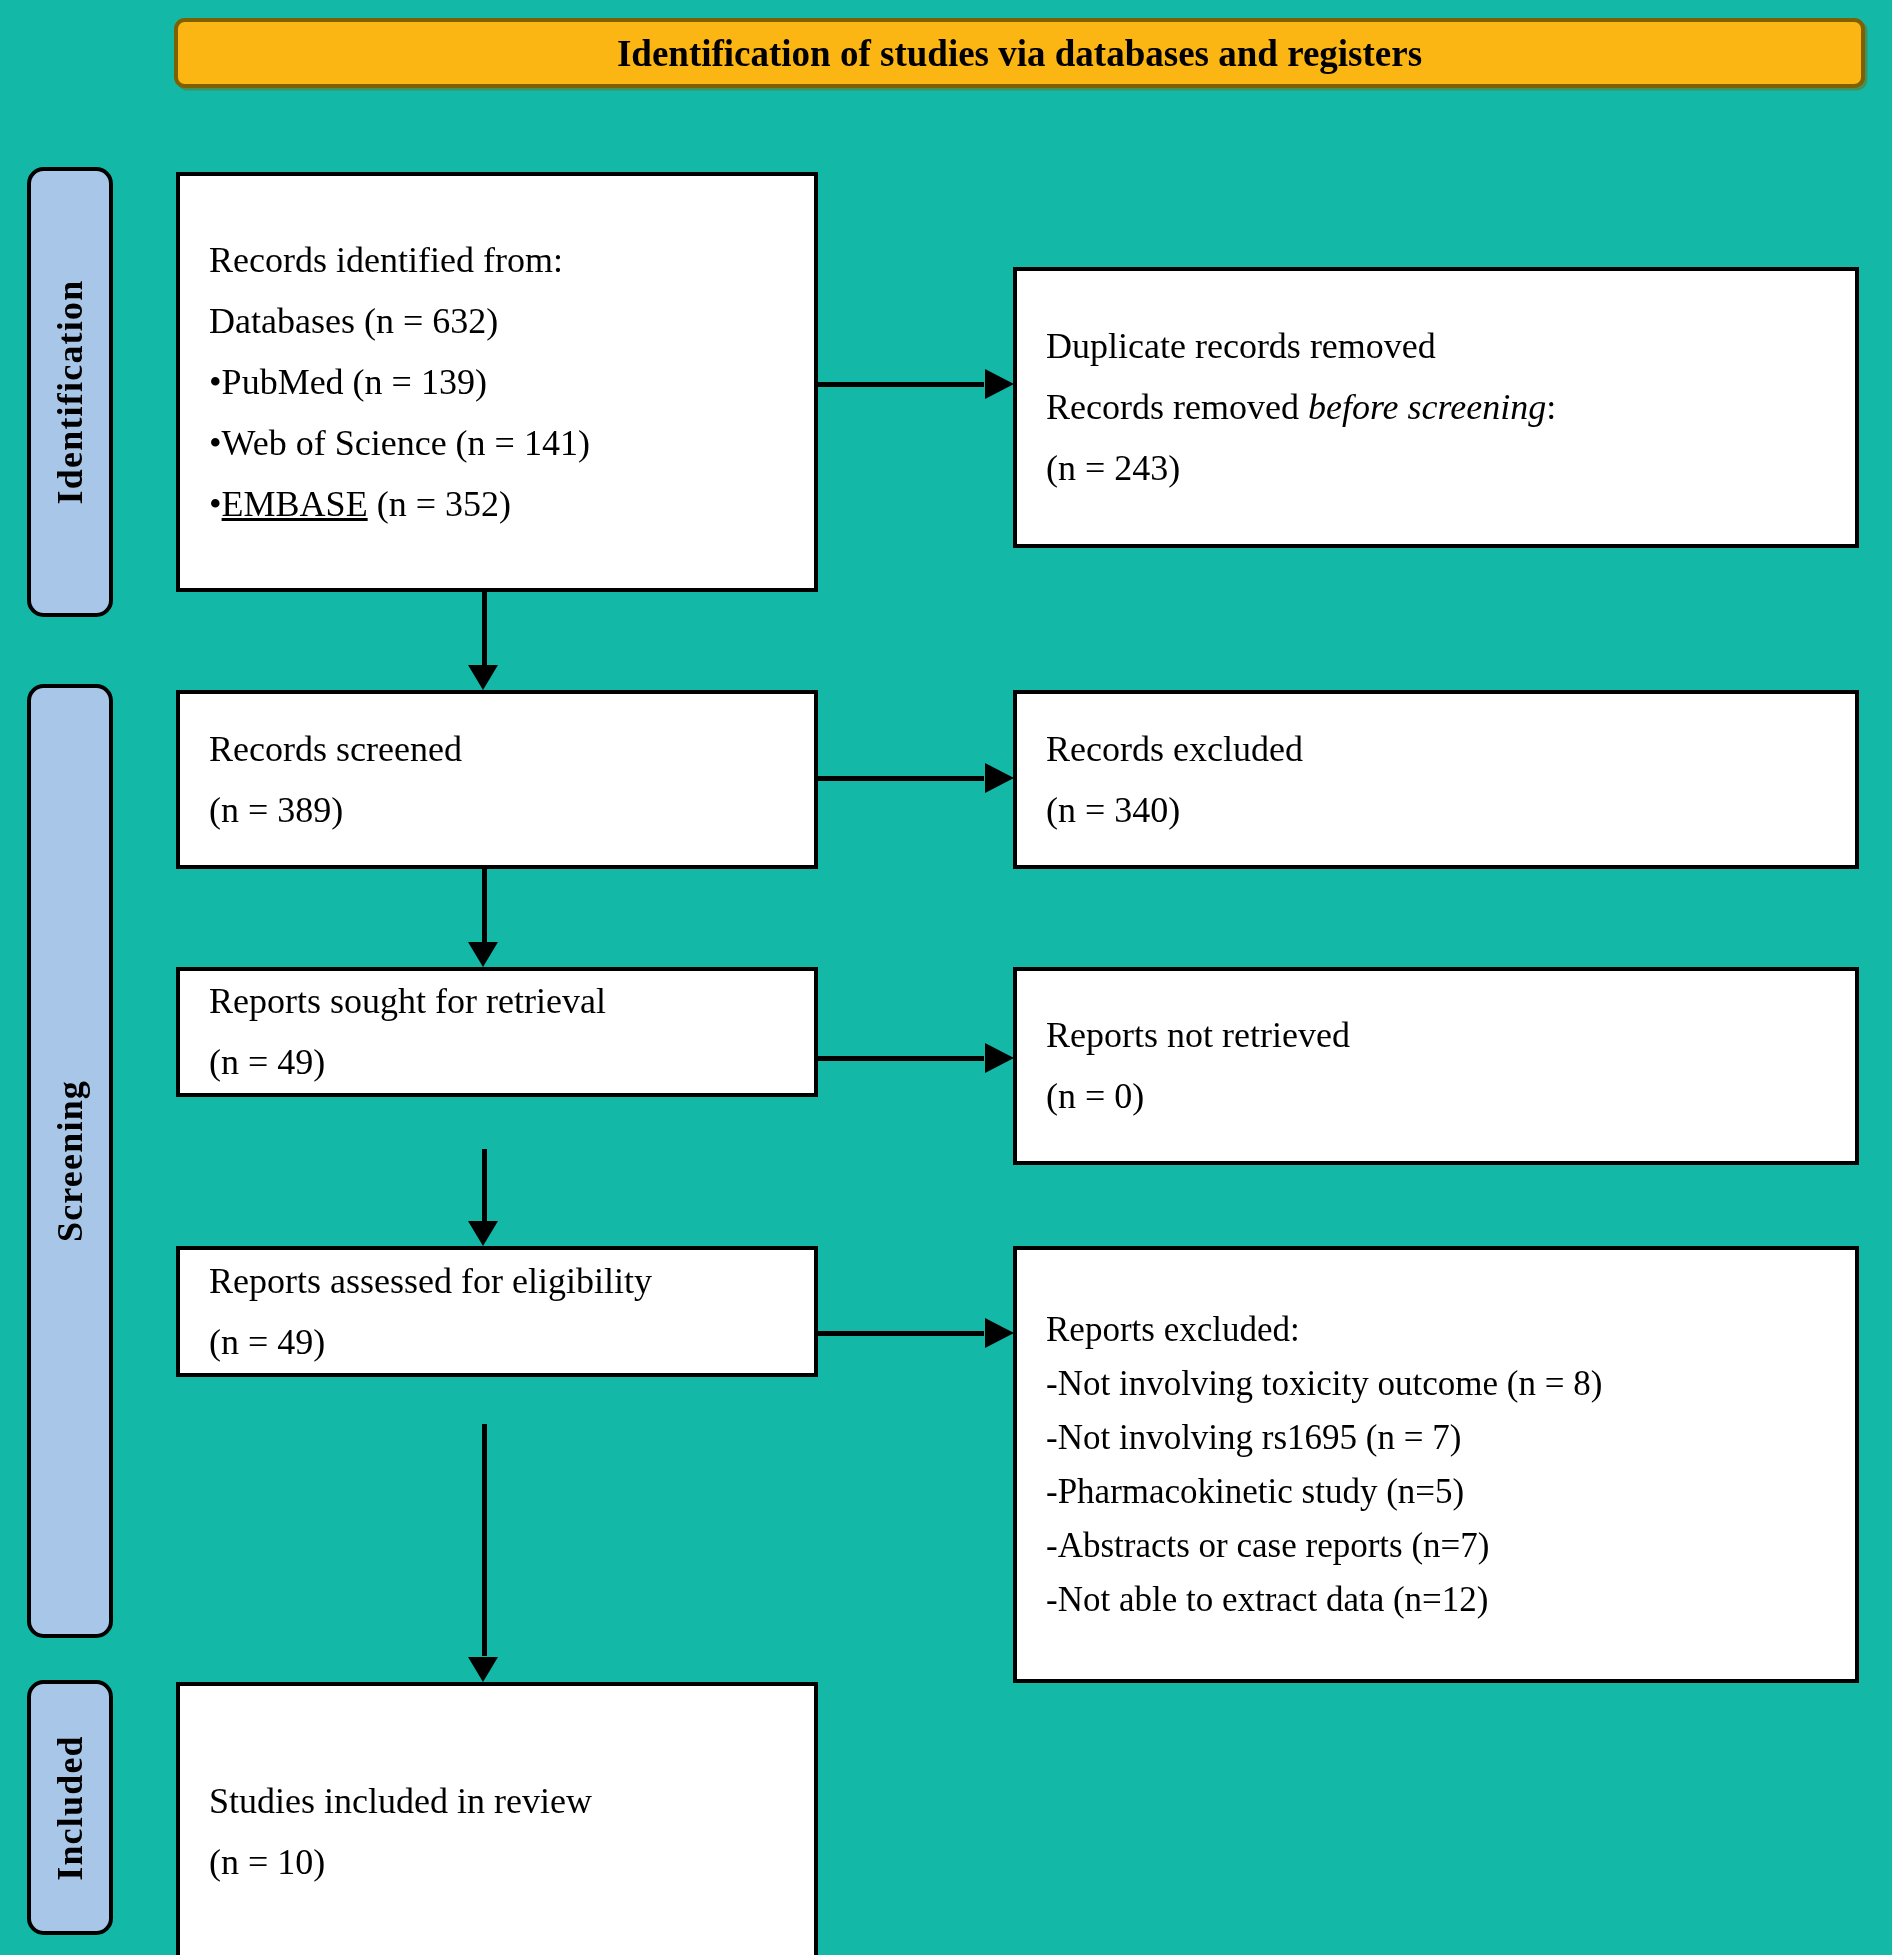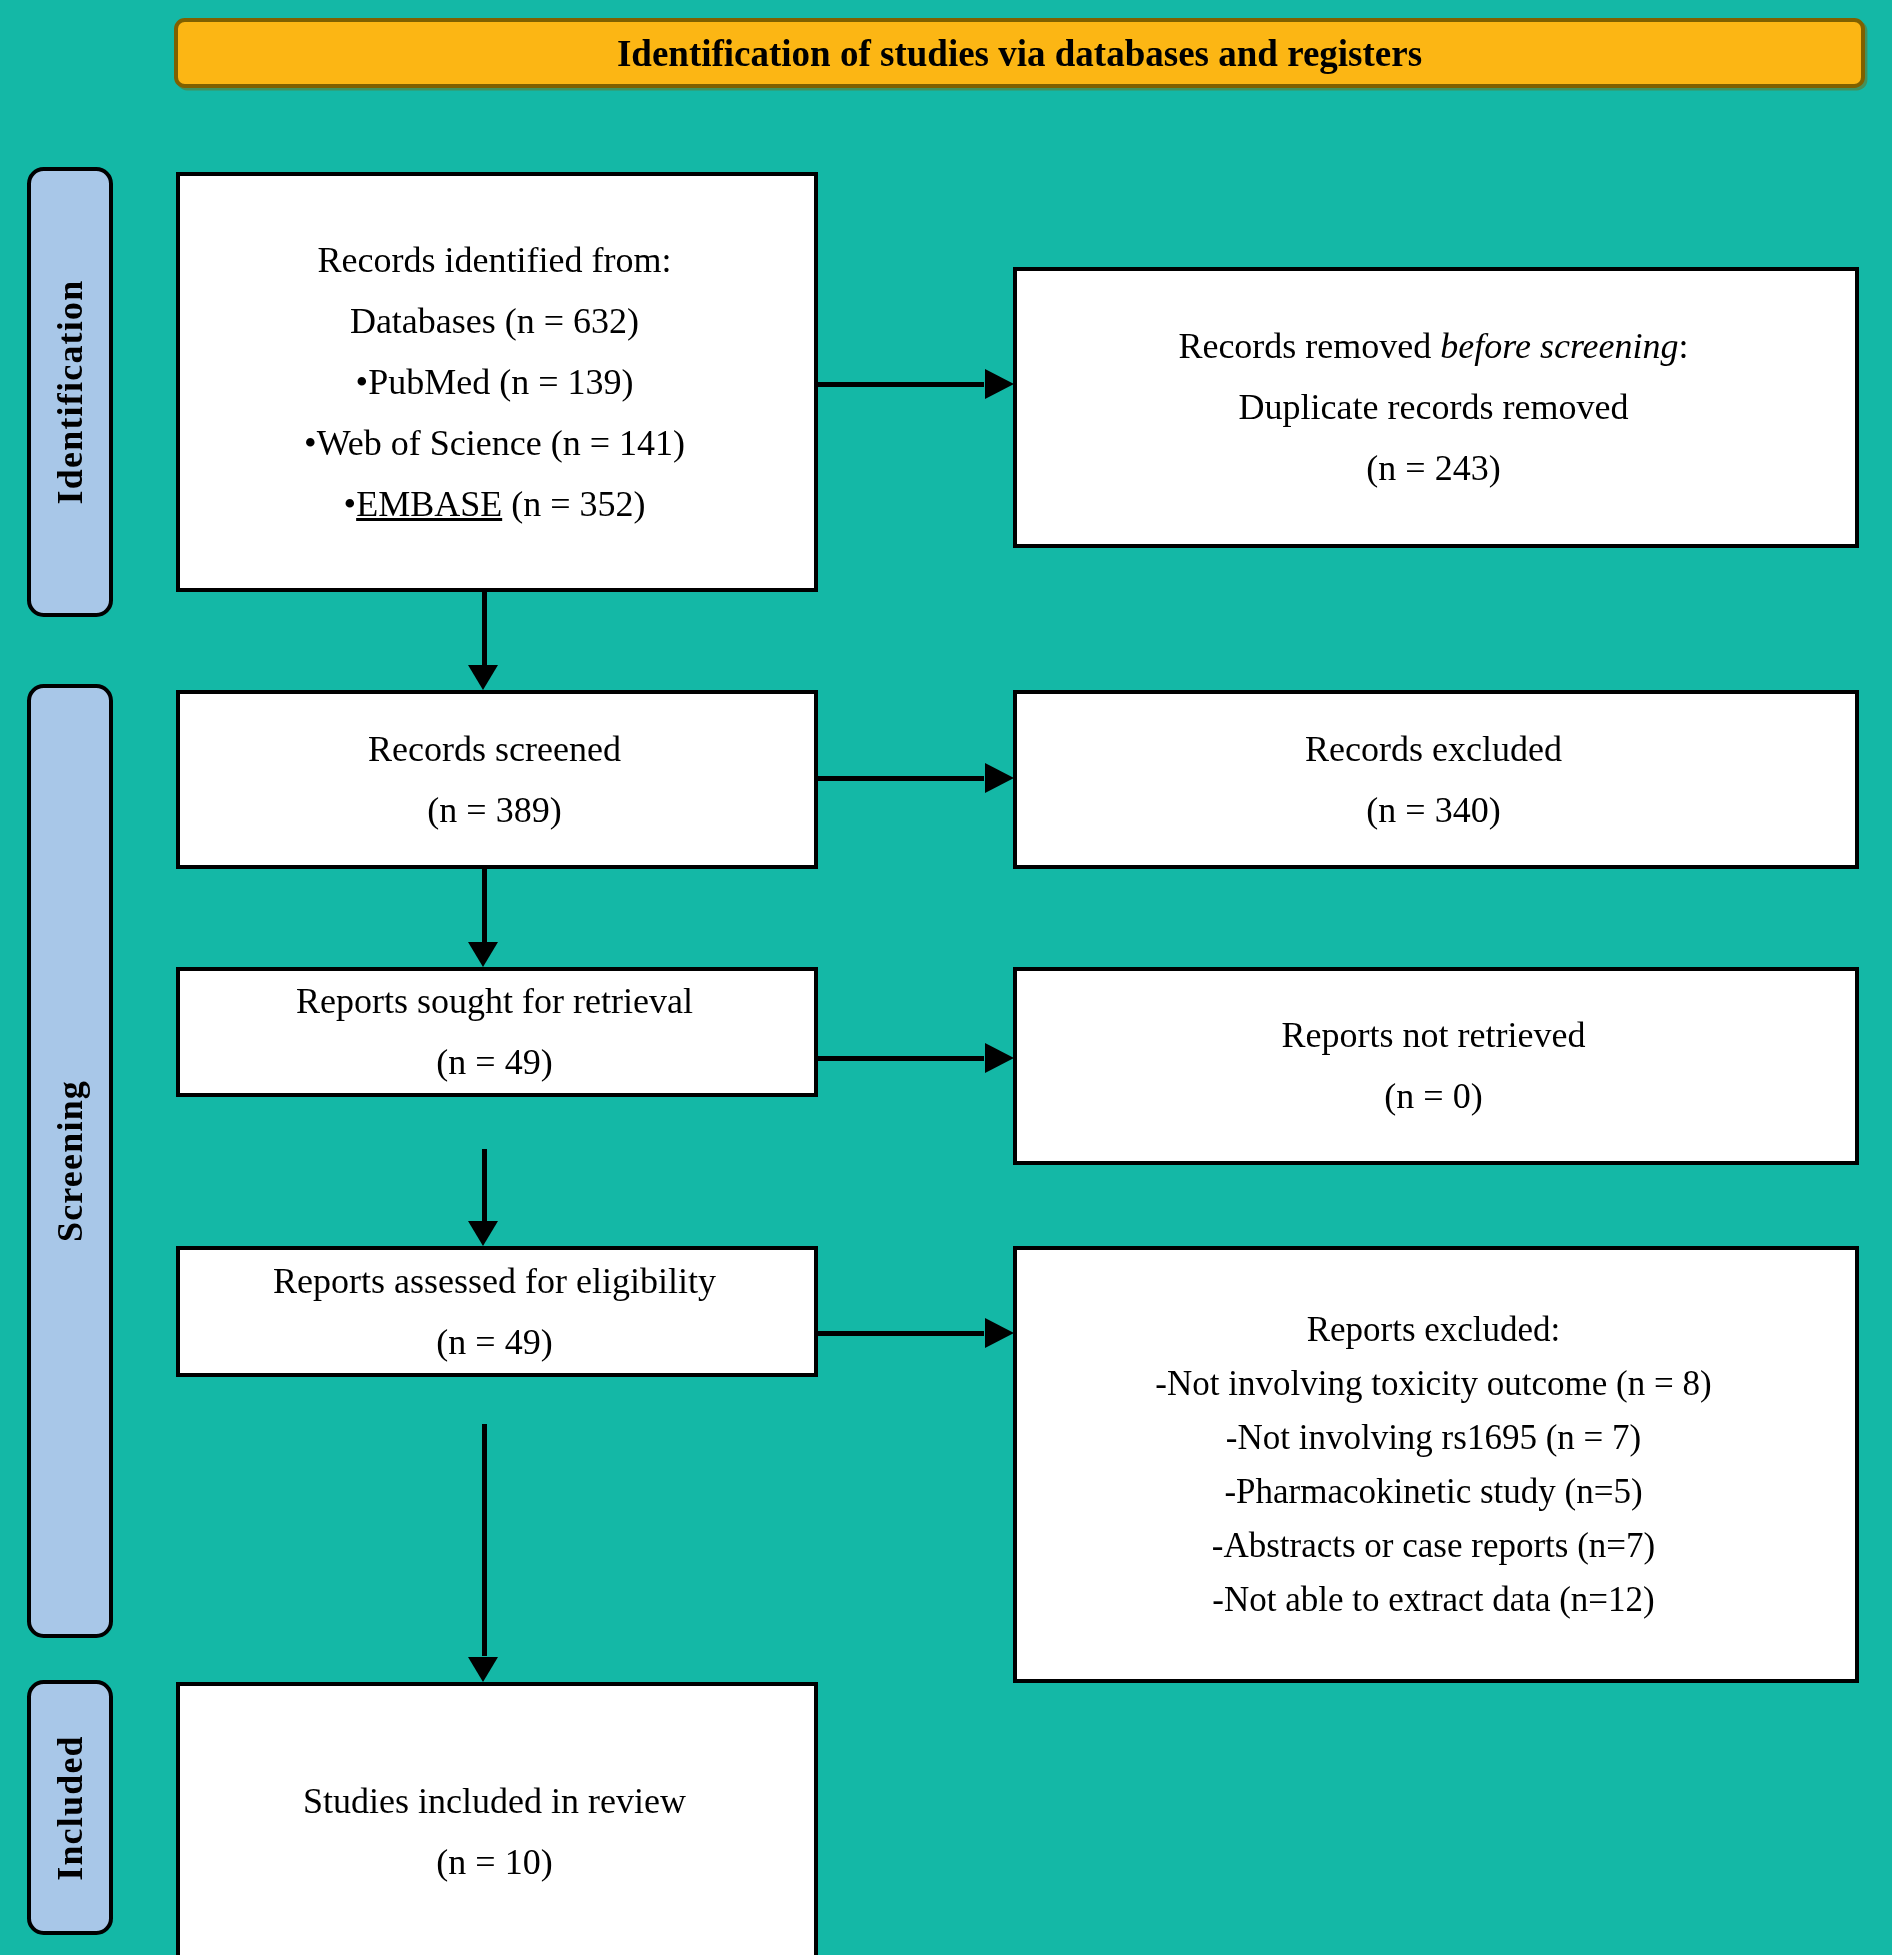--- a/index.html
+++ b/index.html
@@ -40,21 +40,21 @@
   #stage-identification{top:167px;height:450px;}
   #stage-screening{top:684px;height:954px;}
   #stage-included{top:1680px;height:255px;}
 
   
   .box{
     position:absolute;background:#fff;border:4.8px solid #000;
     box-sizing:border-box;
     display:flex;flex-direction:column;justify-content:center;
     padding:6px 34px 6px 29px;
-    font-size:36px;line-height:61px;text-align:center;
+    font-size:36px;line-height:61px;
   }
   .main-col{left:176px;width:642px;}
   .right-col{left:1013px;width:846px;}
   #box-records-identified{top:172px;height:420px;}
   #box-records-screened{top:690px;height:179px;}
   #box-reports-sought{top:967px;height:130px;}
   #box-reports-assessed{top:1246px;height:131px;}
   #box-studies-included{top:1682px;height:299px;}
   #box-records-removed{top:267px;height:281px;}
   #box-records-excluded{top:690px;height:179px;}
@@ -116,22 +116,22 @@
   <div class="box main-col" id="box-reports-assessed">
       <div class="tline"><span>Reports assessed for eligibility</span></div>
       <div class="tline"><span>(n = 49)</span></div>
     </div>
   <div class="box main-col" id="box-studies-included">
       <div class="tline"><span>Studies included in review</span></div>
       <div class="tline"><span>(n = 10)</span></div>
     </div>
 
   <div class="box right-col" id="box-records-removed">
+      <div class="tline"><span>Duplicate records removed</span></div>
       <div class="tline"><span>Records removed </span><span class="it">before screening</span><span>:</span></div>
-      <div class="tline"><span>Duplicate records removed</span></div>
       <div class="tline"><span>(n = 243)</span></div>
     </div>
   <div class="box right-col" id="box-records-excluded">
       <div class="tline"><span>Records excluded</span></div>
       <div class="tline"><span>(n = 340)</span></div>
     </div>
   <div class="box right-col" id="box-reports-not-retrieved">
       <div class="tline"><span>Reports not retrieved</span></div>
       <div class="tline"><span>(n = 0)</span></div>
     </div>

